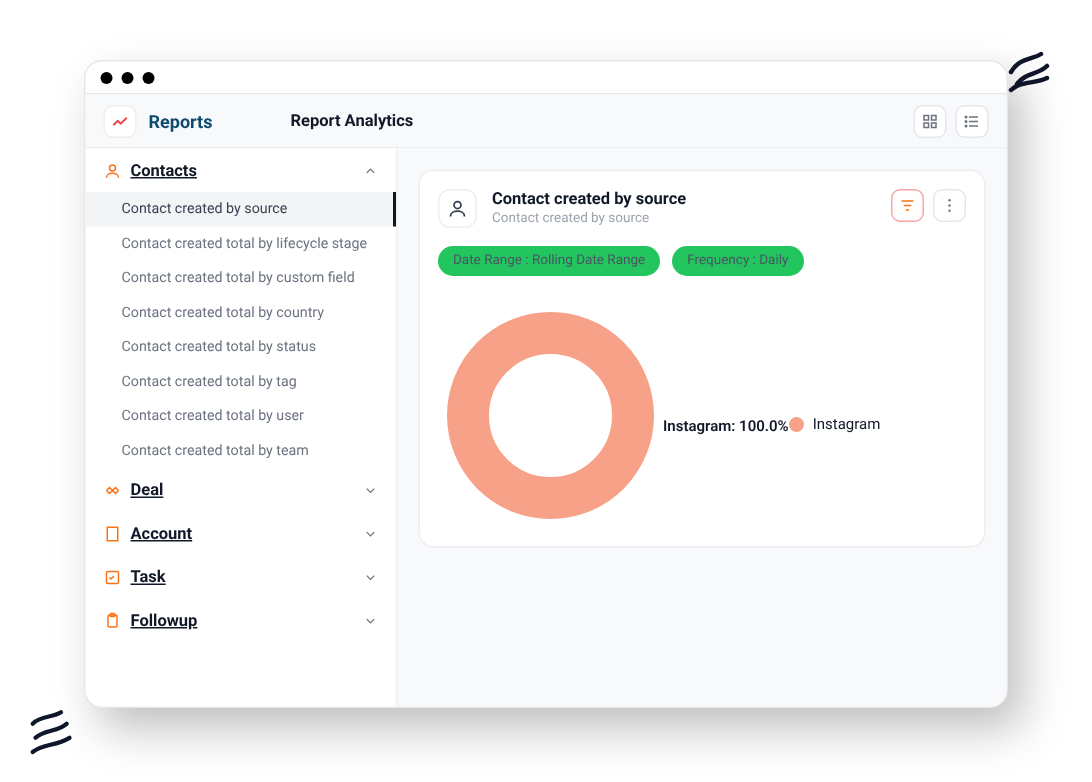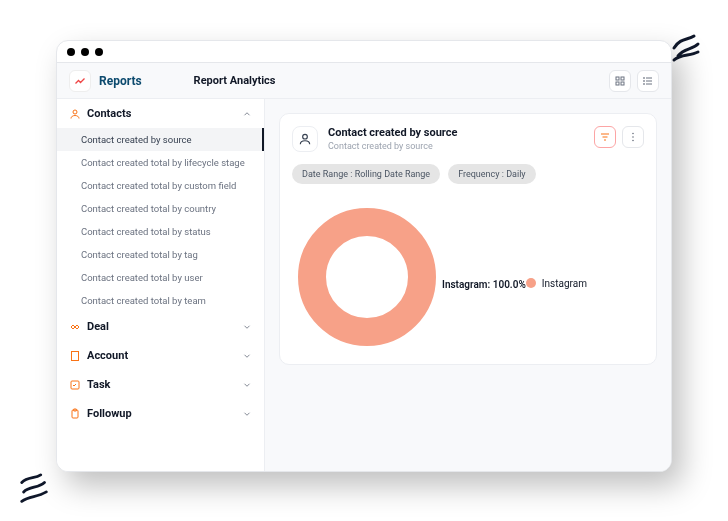--- a/index.html
+++ b/index.html
@@ -55,21 +55,21 @@
 .hbtn svg { width: 12px; height: 12px; stroke: #6b7280; }
 
 .body { flex: 1; display: flex; min-height: 0; }
 
 .sidebar {
   width: 208px; border-right: 1px solid #eceef2; background: #fff;
   overflow-y: auto; font-size: 10px;
 }
 .side-section-head {
   display: flex; align-items: center; padding: 8px 12px; gap: 6px;
-  cursor: pointer; color: #111827; font-weight: 700; font-size: 11px;
+  cursor: pointer; color: #111827; font-weight: 700; font-size: 11px; text-decoration: underline;
 }
 .side-section-head .label { flex: 1; }
 .side-section-head svg.sec-icon { width: 12px; height: 12px; }
 .side-section-head svg.chev { width: 10px; height: 10px; stroke: #6b7280; }
 
 .side-items { }
 .side-item {
   padding: 6px 12px 6px 24px; font-size: 9.5px; color: #6b7280;
   cursor: pointer; position: relative;
 }
@@ -98,21 +98,21 @@
 .card-actions { display: flex; gap: 6px; }
 .cabtn {
   width: 22px; height: 22px; border: 1px solid #e5e7eb; border-radius: 6px;
   display: flex; align-items: center; justify-content: center; cursor: pointer;
 }
 .cabtn.accent { border-color: #fca5a5; }
 .cabtn svg { width: 12px; height: 12px; }
 
 .chips { display: flex; gap: 8px; margin-top: 12px; }
 .chip {
-  background: #e5e5e5; color: #4b5563; font-size: 9px;
+  background: #22c55e; color: #4b5563; font-size: 9px;
   padding: 5px 10px; border-radius: 999px; cursor: pointer;
 }
 
 .chart-wrap {
   display: flex; flex-direction: row; align-items: center; margin-top: 18px;
 }
 .donut { }
 .chart-label { font-size: 10px; font-weight: 600; color: #111827; margin-top: 14px; }
 .legend { display: flex; align-items: center; gap: 6px; margin-top: 12px; font-size: 10px; color: #111827; }
 .swatch { width: 10px; height: 10px; border-radius: 50%; }

